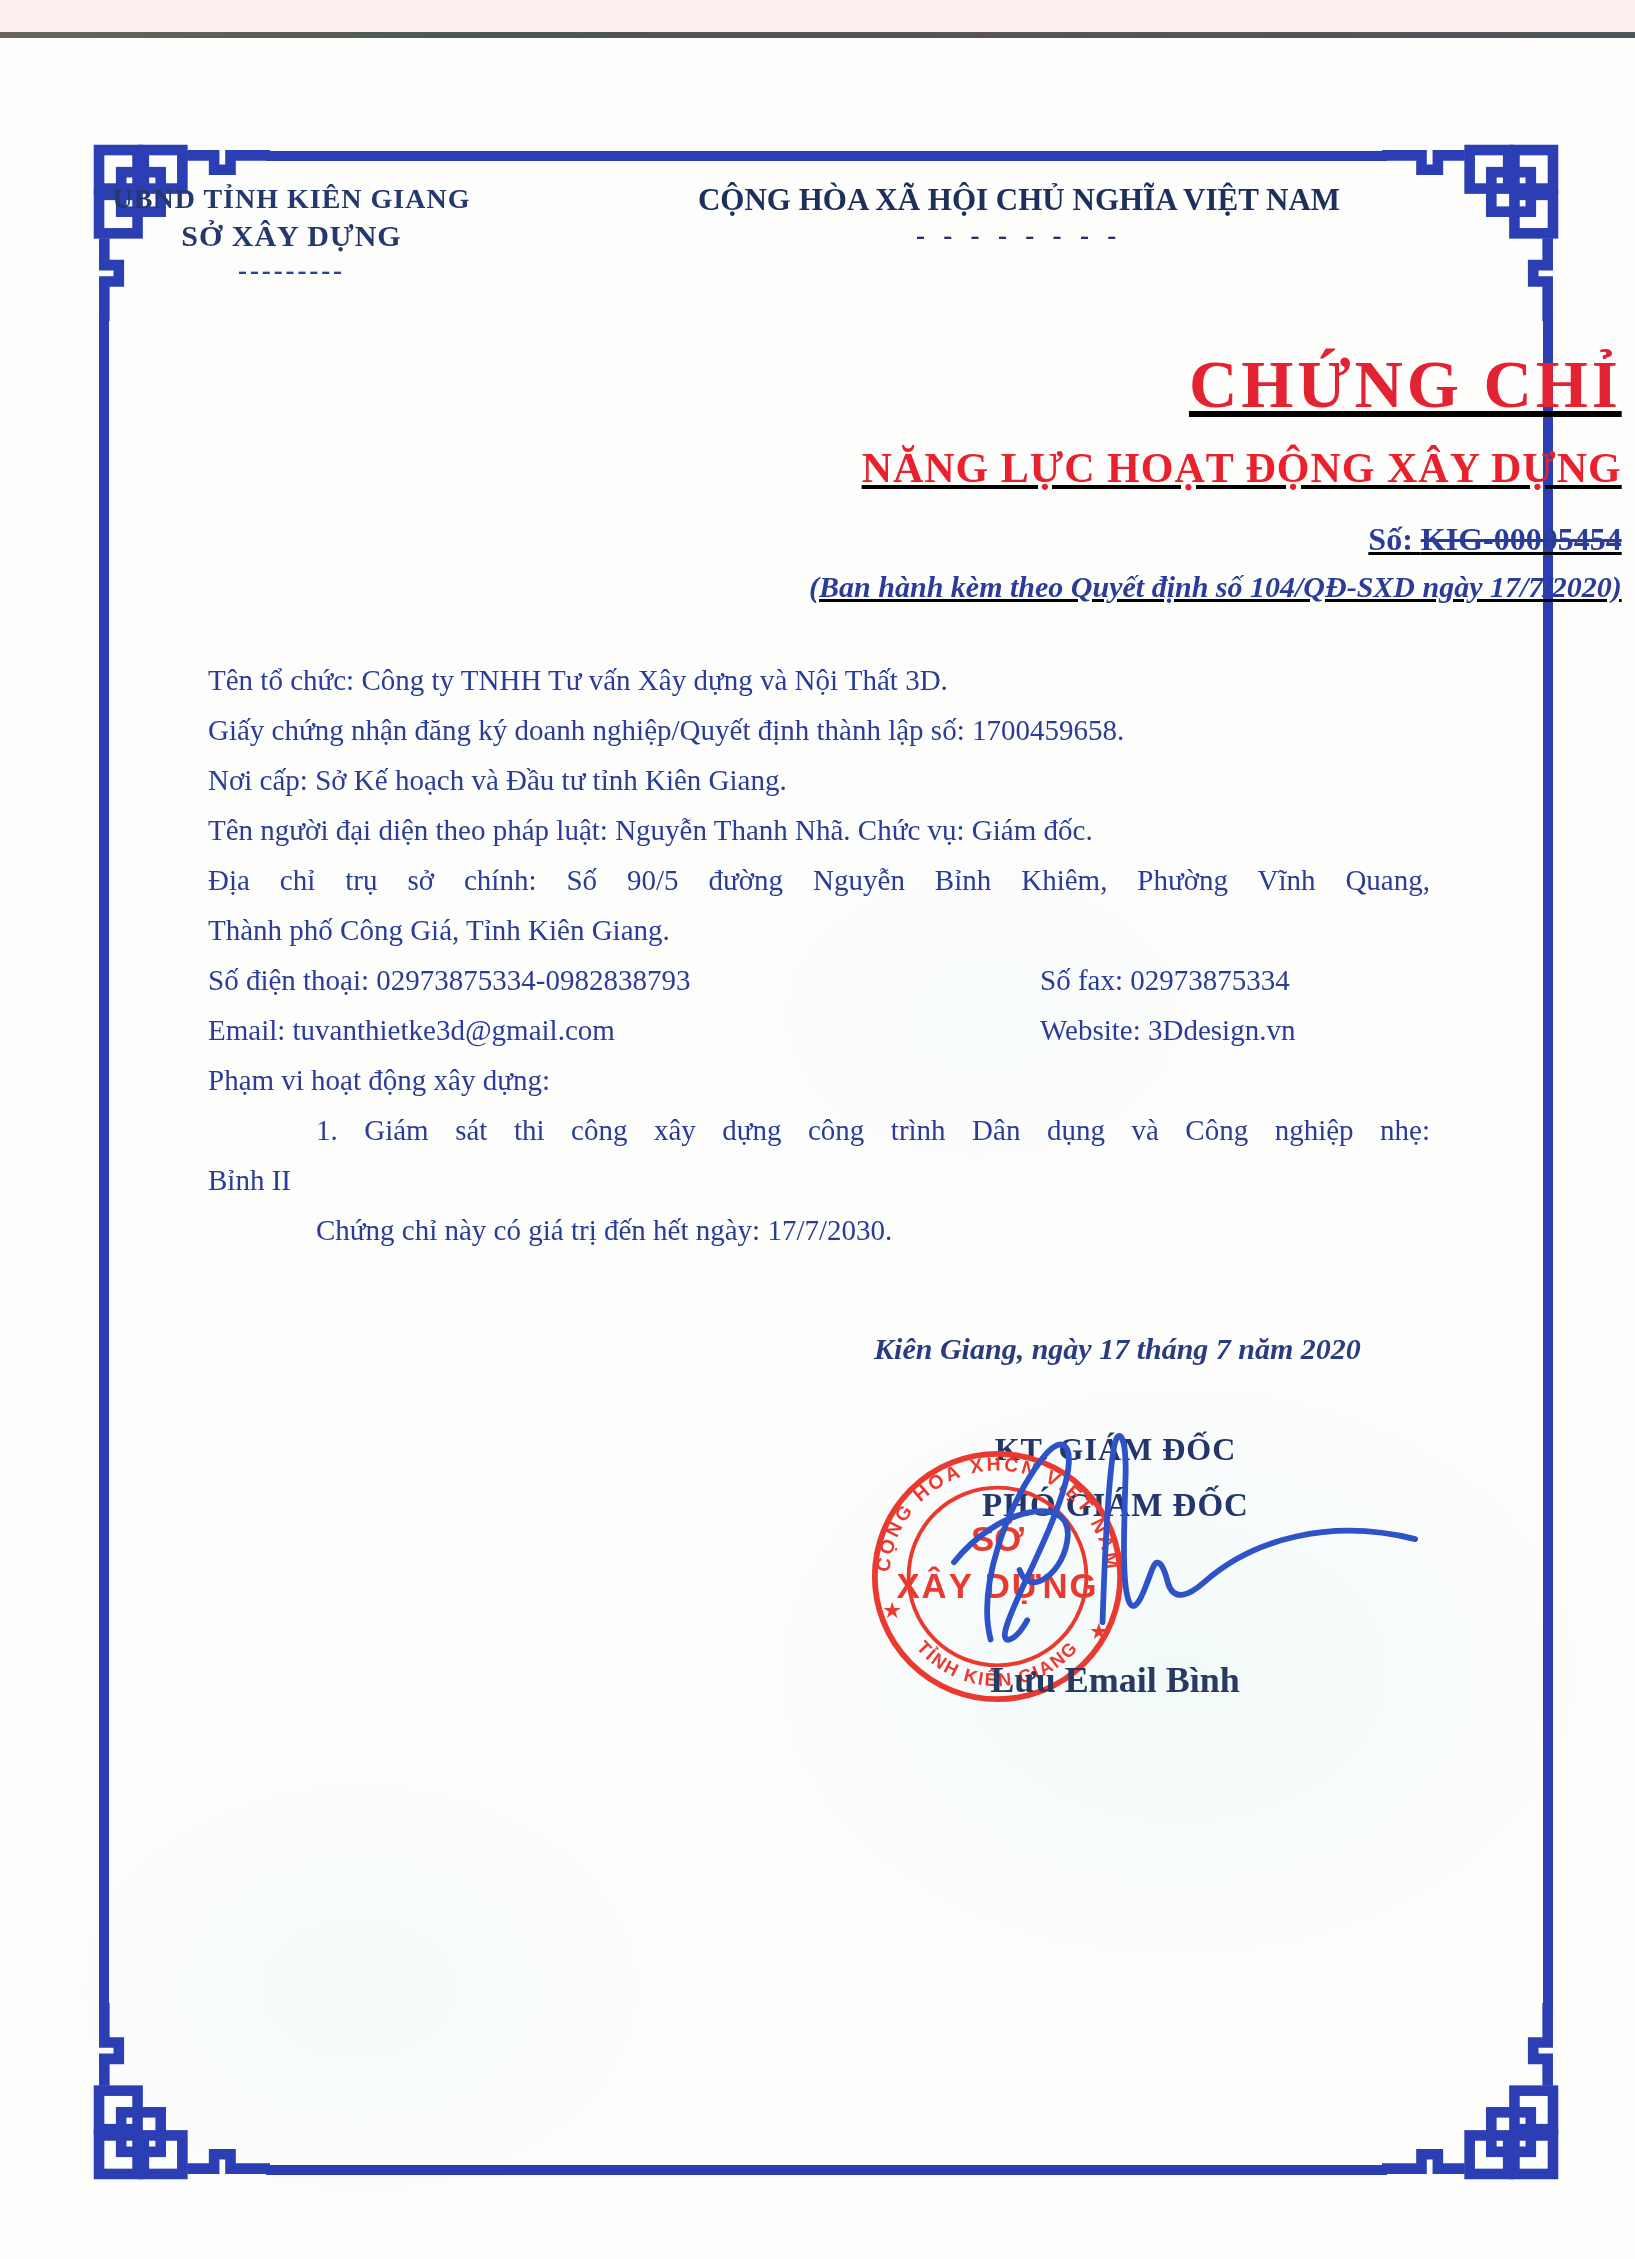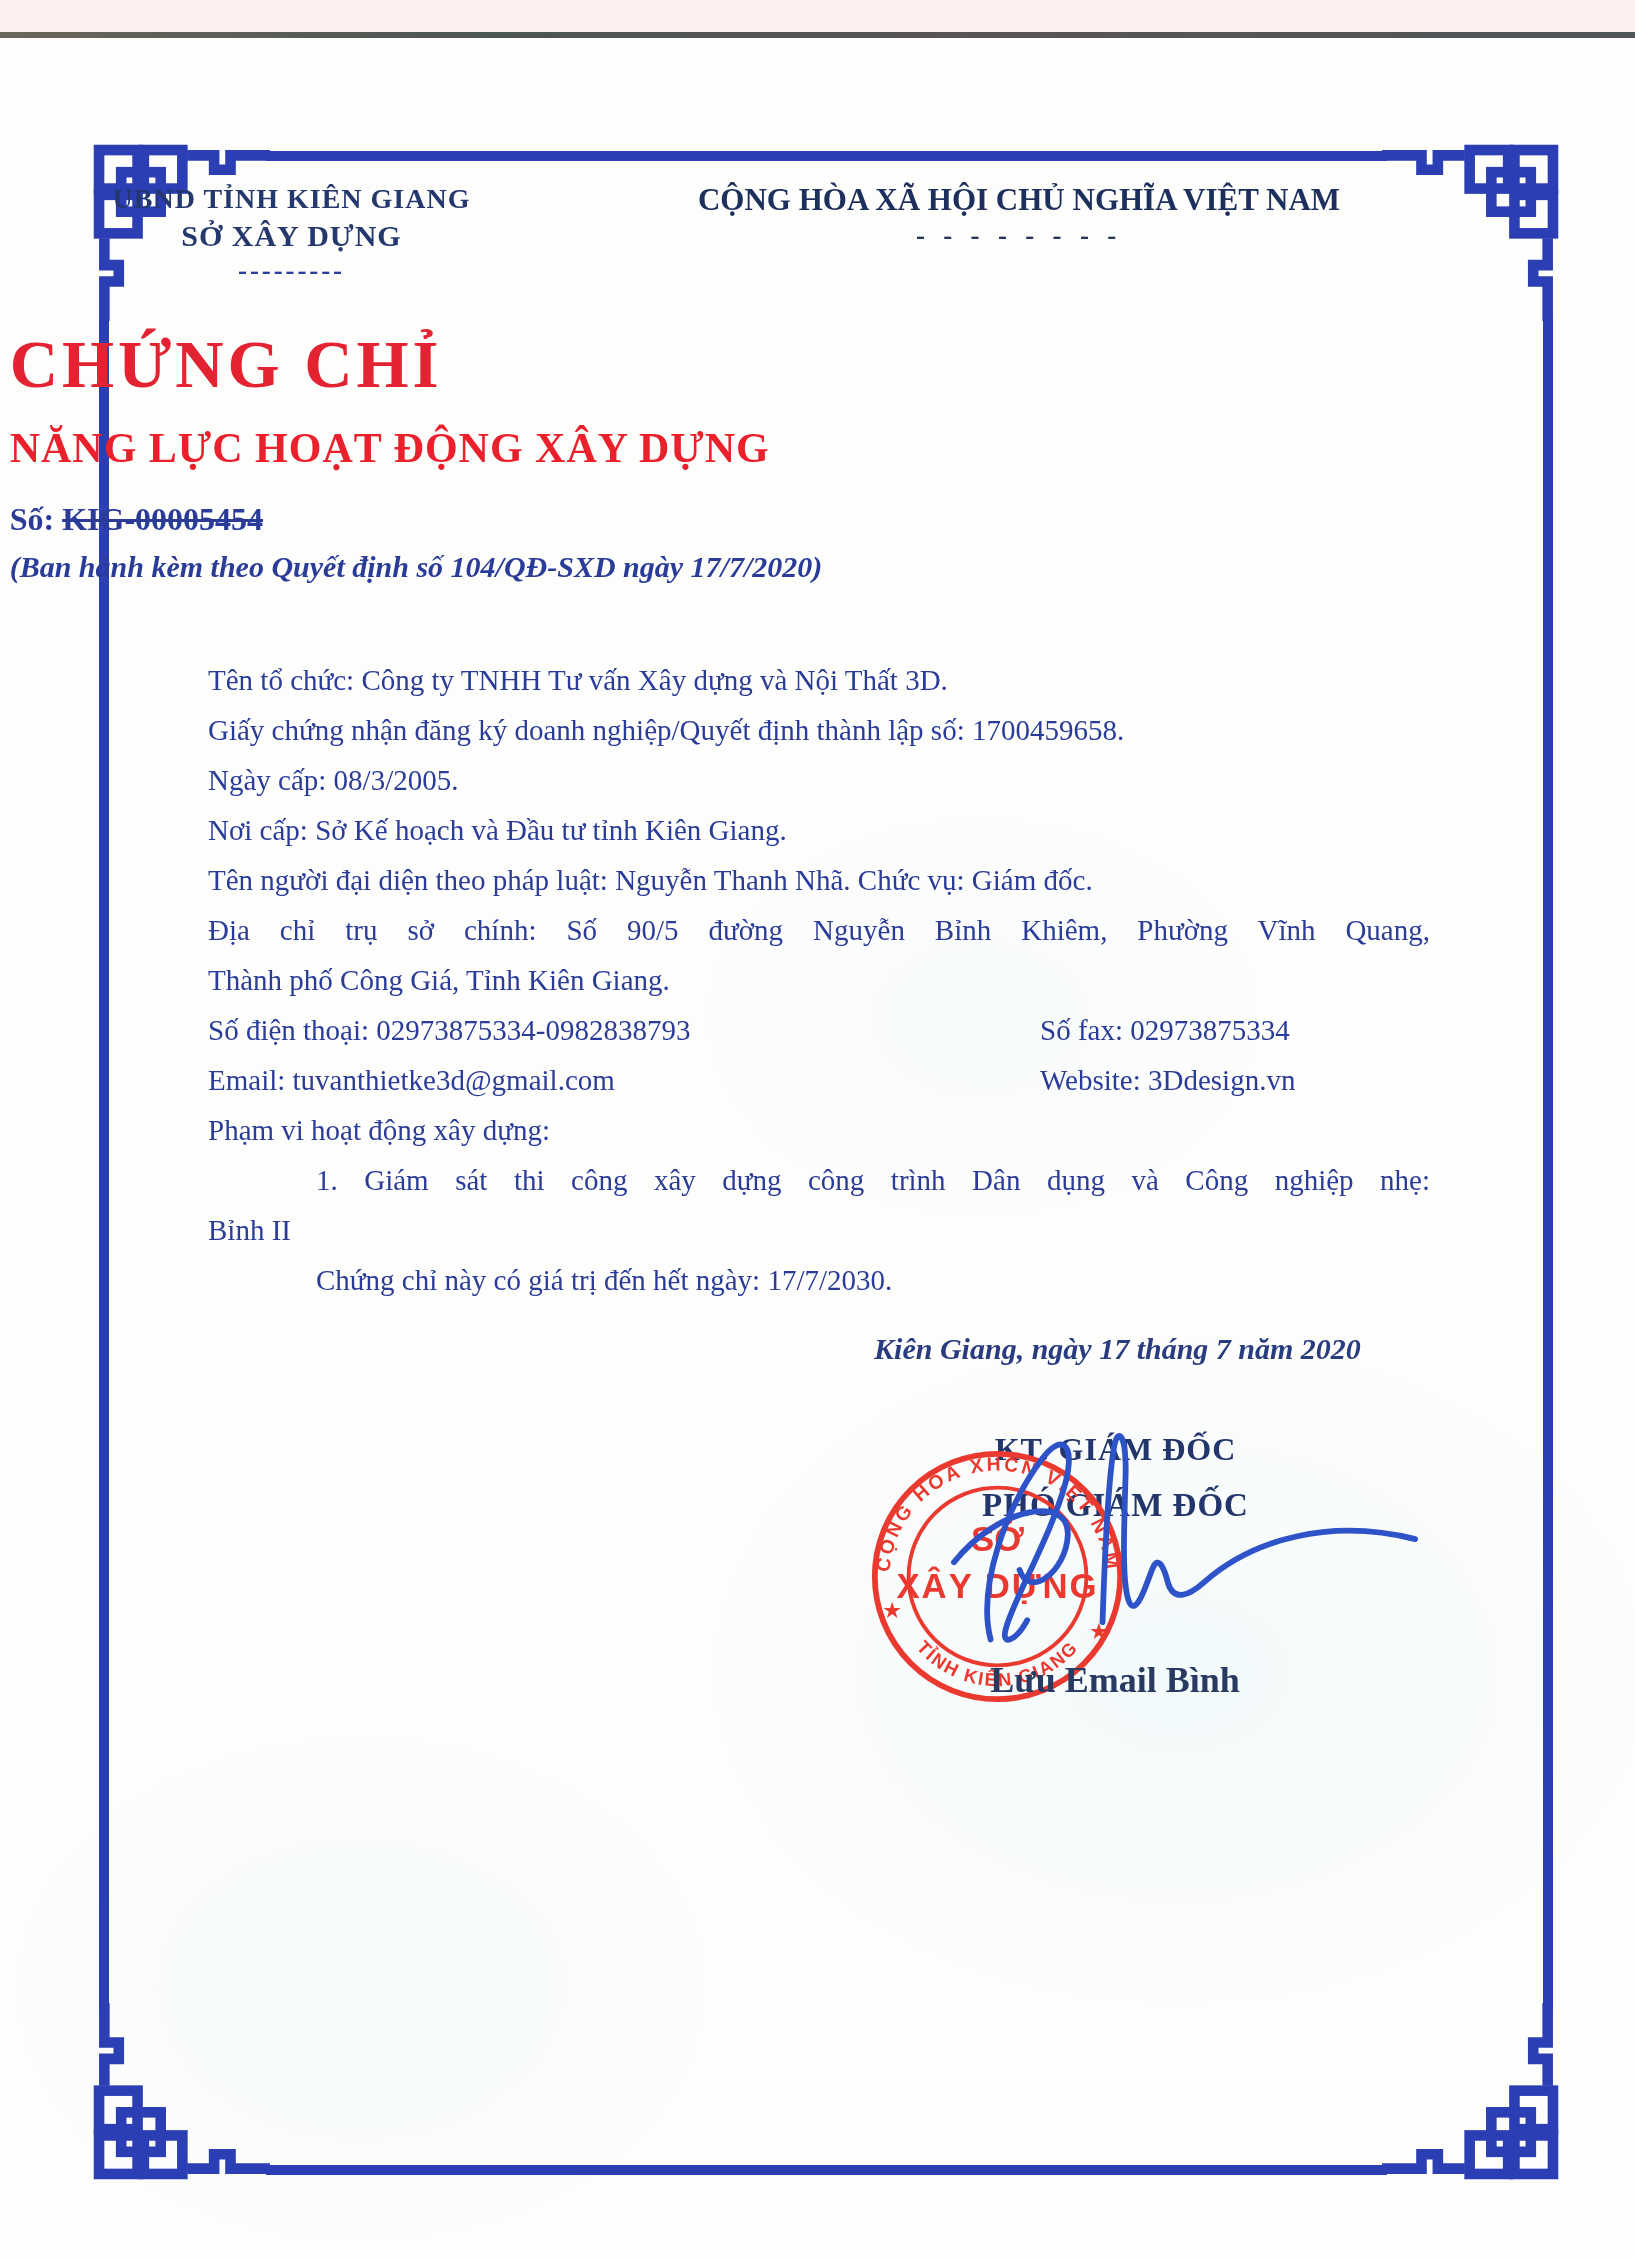--- a/index.html
+++ b/index.html
@@ -34,21 +34,21 @@
   .hdr-left{left:108px;top:183px;width:367px;}
   .hdr-right{left:657px;top:182px;width:724px;color:#1d2f5c;}
   .hdr-l1{font-size:28px;font-weight:bold;letter-spacing:1px;}
   .hdr-l2{font-size:30px;font-weight:bold;letter-spacing:1px;margin-top:3.9px;}
   .hdr-r1{font-size:31px;font-weight:bold;}
   .hdr-r2{font-size:30px;font-weight:bold;margin-top:7.7px;}
   .divider{font-size:27px;font-weight:bold;letter-spacing:2.9px;margin-top:1.9px;color:#2c3e9c;}
   .divider-r{letter-spacing:5.8px;color:#26345e;}
 
   
-  .title-block{position:absolute;left:9.7px;top:326px;width:1612px;text-align:left;}
+  .title-block{position:absolute;left:9.7px;top:346px;width:1612px;text-align:right;text-decoration:underline;}
   .cert-title{font-size:67px;font-weight:bold;color:#e32331;letter-spacing:3.9px;}
   .cert-subtitle{font-size:42px;font-weight:bold;color:#ea202c;letter-spacing:1px;margin-top:21px;}
   .cert-number{font-size:32px;font-weight:bold;color:#2b3c98;margin-top:29px;}
   .cert-number .strike{text-decoration:line-through;text-decoration-thickness:2.9px;}
   .decree{font-size:30px;font-weight:bold;font-style:italic;color:#2b3c98;margin-top:11.6px;}
 
   
   .body-block{position:absolute;left:208px;top:655px;width:1222px;
     font-size:29px;line-height:50px;color:#2b3c98;}
   .bline{position:relative;height:50px;white-space:nowrap;}
@@ -119,21 +119,20 @@
   <div class="title-block">
     <div class="cert-title">CHỨNG CHỈ</div>
     <div class="cert-subtitle">NĂNG LỰC HOẠT ĐỘNG XÂY DỰNG</div>
     <div class="cert-number"><span>Số: </span><span class="strike">KIG-00005454</span></div>
     <div class="decree">(Ban hành kèm theo Quyết định số 104/QĐ-SXD ngày 17/7/2020)</div>
   </div>
 
   <div class="body-block">
     <div class="bline">Tên tổ chức: Công ty TNHH Tư vấn Xây dựng và Nội Thất 3D.</div>
     <div class="bline">Giấy chứng nhận đăng ký doanh nghiệp/Quyết định thành lập số: 1700459658.</div>
-    <div class="bline">Ngày cấp: 08/3/2005.</div>
     <div class="bline">Nơi cấp: Sở Kế hoạch và Đầu tư tỉnh Kiên Giang.</div>
     <div class="bline">Tên người đại diện theo pháp luật: Nguyễn Thanh Nhã. Chức vụ: Giám đốc.</div>
     <div class="bline just">Địa chỉ trụ sở chính: Số 90/5 đường Nguyễn Bỉnh Khiêm, Phường Vĩnh Quang,</div>
     <div class="bline">Thành phố Công Giá, Tỉnh Kiên Giang.</div>
     <div class="bline">
       <span>Số điện thoại: 02973875334-0982838793</span>
       <span class="col2">Số fax: 02973875334</span>
     </div>
     <div class="bline">
       <span>Email: tuvanthietke3d@gmail.com</span>

